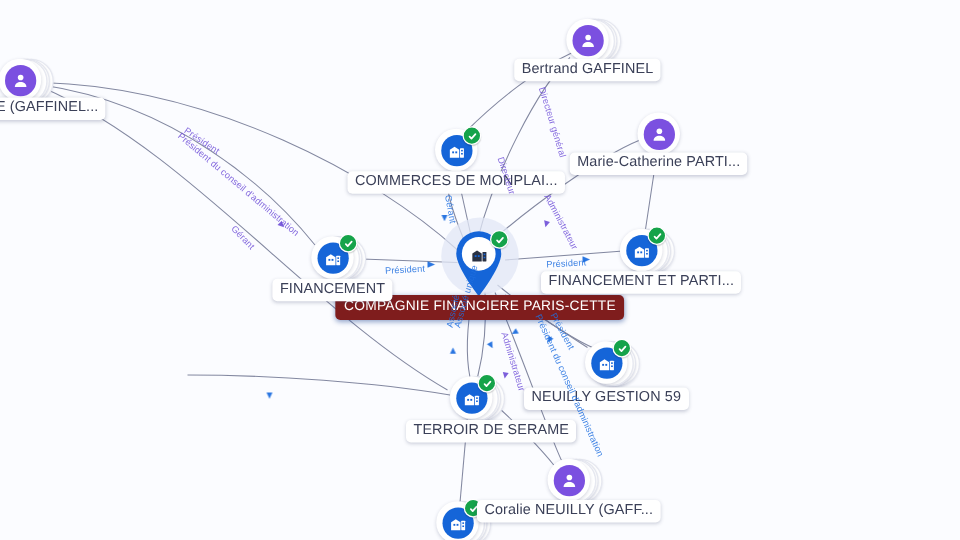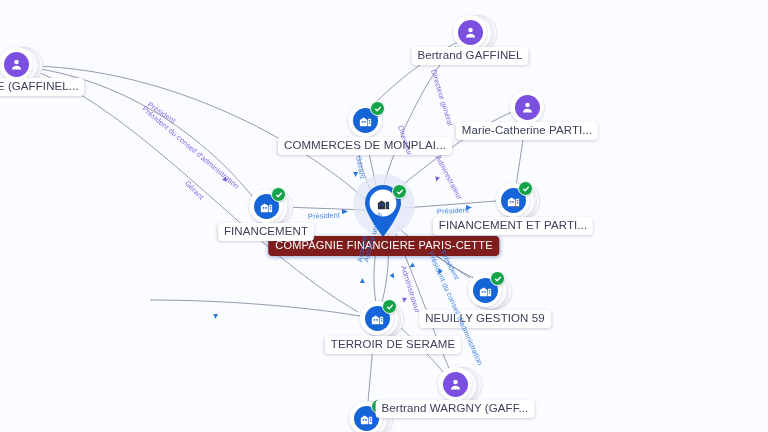--- a/index.html
+++ b/index.html
@@ -366,21 +366,21 @@
   <div id="labels">
       <div class="nlabel selected" style="left: 384px; top: 236px;">COMPAGNIE FINANCIERE PARIS-CETTE</div>
       <div class="nlabel" style="left: 30px; top: 78px;">SSE (GAFFINEL...</div>
       <div class="nlabel" style="left: 470px; top: 47px;">Bertrand GAFFINEL</div>
       <div class="nlabel" style="left: 527px; top: 122px;">Marie-Catherine PARTI...</div>
       <div class="nlabel" style="left: 365px; top: 137px;">COMMERCES DE MONPLAI...</div>
       <div class="nlabel" style="left: 266px; top: 223px;">FINANCEMENT</div>
       <div class="nlabel" style="left: 513px; top: 217px;">FINANCEMENT ET PARTI...</div>
       <div class="nlabel" style="left: 485px; top: 310px;">NEUILLY GESTION 59</div>
       <div class="nlabel" style="left: 377px; top: 336px; margin-left: 16px;">TERROIR DE SERAME</div>
-      <div class="nlabel" style="left: 455px; top: 400px;">Bertrand WARGNY (GAFF...</div>
+      <div class="nlabel" style="left: 455px; top: 400px;">Coralie NEUILLY (GAFF...</div>
     </div>
   <div id="elabels">
       <div class="elabel purple faint" style="left: 148px; top: 100px; transform: rotate(34deg);">Président</div>
       <div class="elabel purple faint" style="left: 143px; top: 104px; transform: rotate(40deg);">Président du conseil d'administration</div>
       <div class="elabel purple faint" style="left: 186px; top: 178px; transform: rotate(46deg);">Gérant</div>
       <div class="elabel blue faint" style="left: 308px; top: 213px; transform: rotate(-3deg);">Président</div>
       <div class="elabel blue faint" style="left: 437px; top: 208px; transform: rotate(-3deg);">Président</div>
       <div class="elabel blue faint" style="left: 358px; top: 152px; transform: rotate(80deg);">Gérant</div>
       <div class="elabel purple faint" style="left: 433px; top: 66px; transform: rotate(73deg);">Directeur général</div>
       <div class="elabel purple faint" style="left: 400px; top: 122px; transform: rotate(72deg);">Directeur</div>

